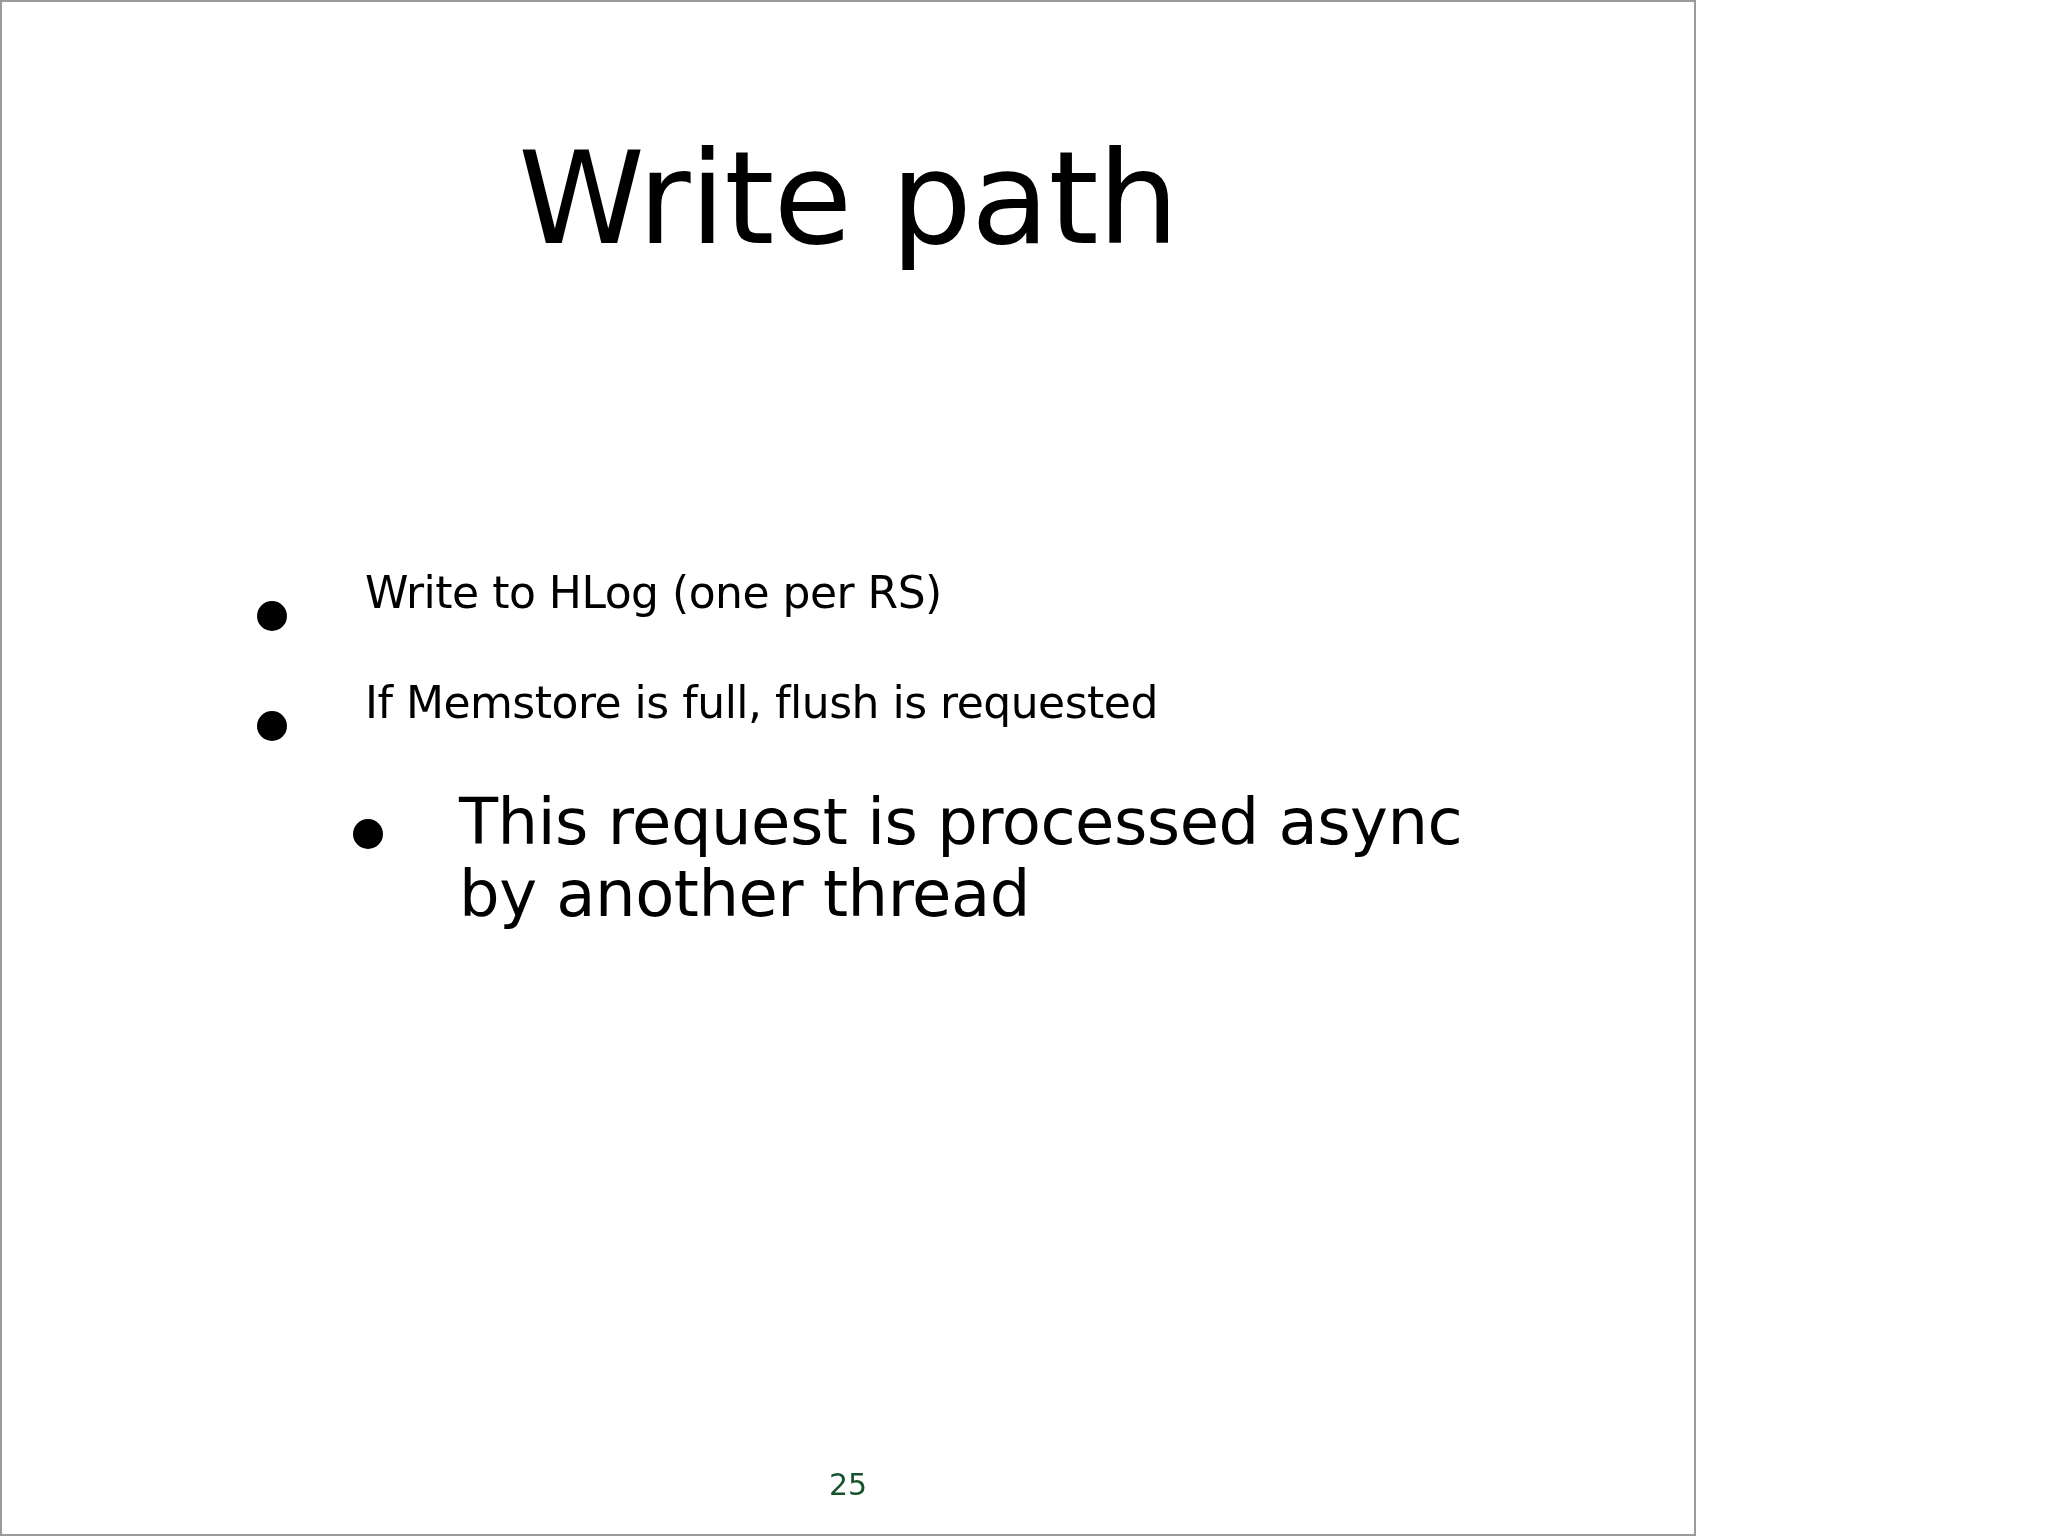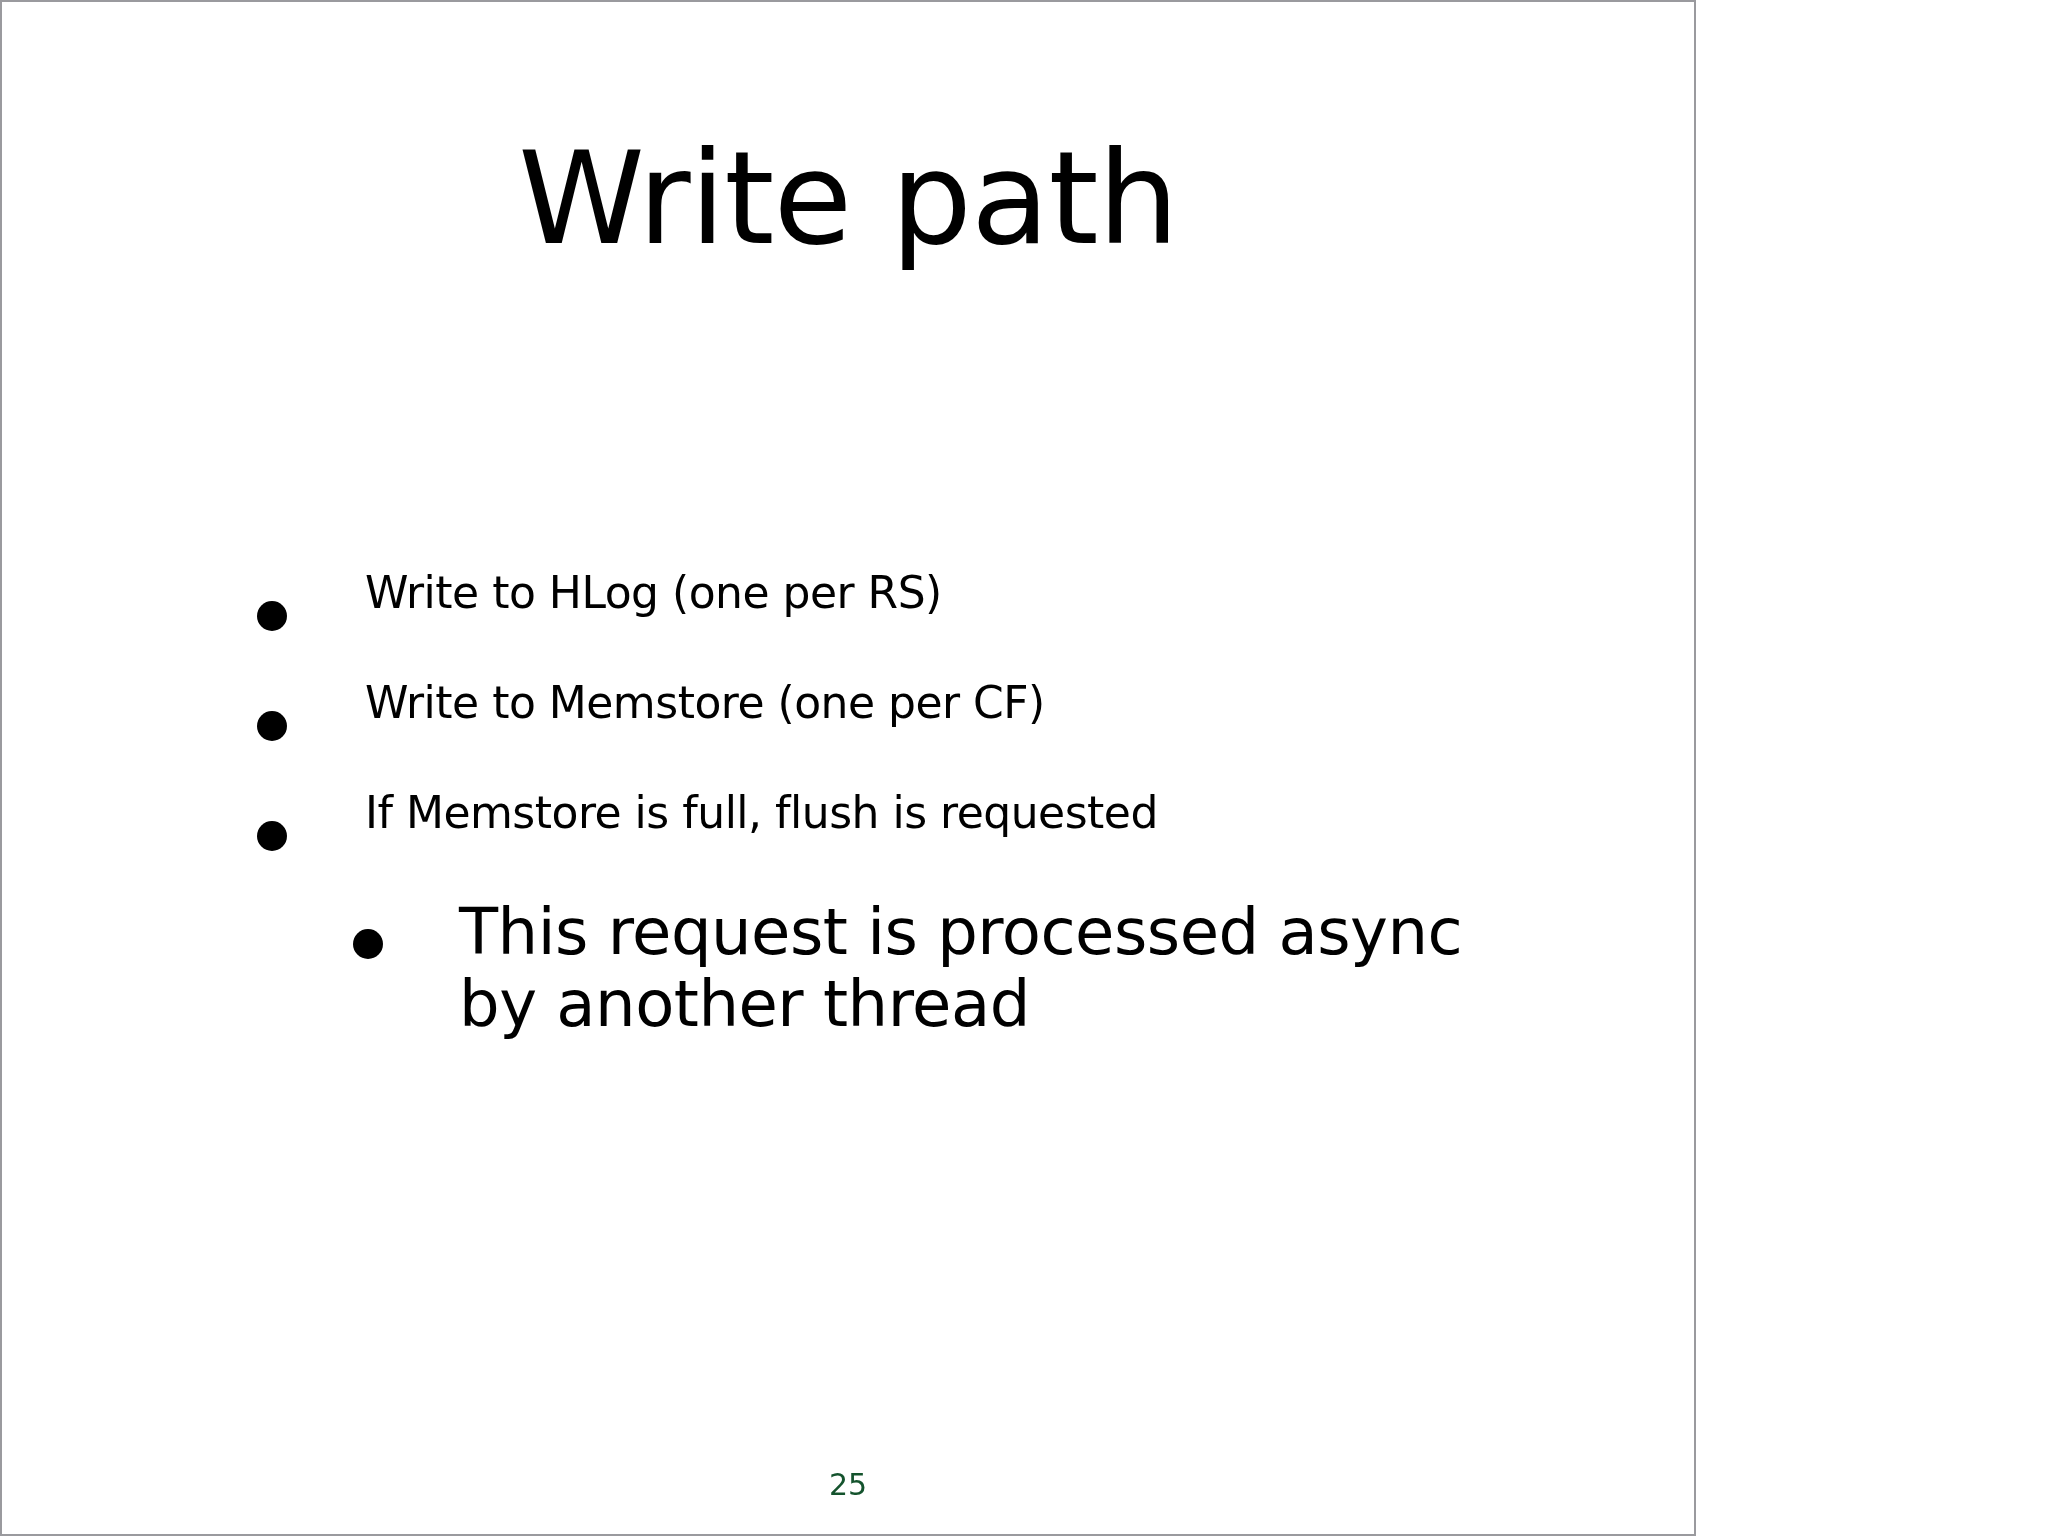--- a/index.html
+++ b/index.html
@@ -121,24 +121,20 @@
 
   <div class="slide-title">Write path</div>
 
   <div class="body">
 
     <div class="bullet-row level-1">
       <span class="bullet-mark"></span>
       <span class="bullet-text">Write to HLog (one per RS)</span>
     </div>
 
-    <div class="bullet-row level-1">
-      <span class="bullet-mark"></span>
-      <span class="bullet-text">Write to Memstore (one per CF)</span>
-    </div>
 
     <div class="bullet-row level-1">
       <span class="bullet-mark"></span>
       <span class="bullet-text">If Memstore is full, flush is requested</span>
     </div>
 
     <div class="bullet-row level-2">
       <span class="bullet-mark"></span>
       <span class="bullet-text">This request is processed async by another thread</span>
     </div>

